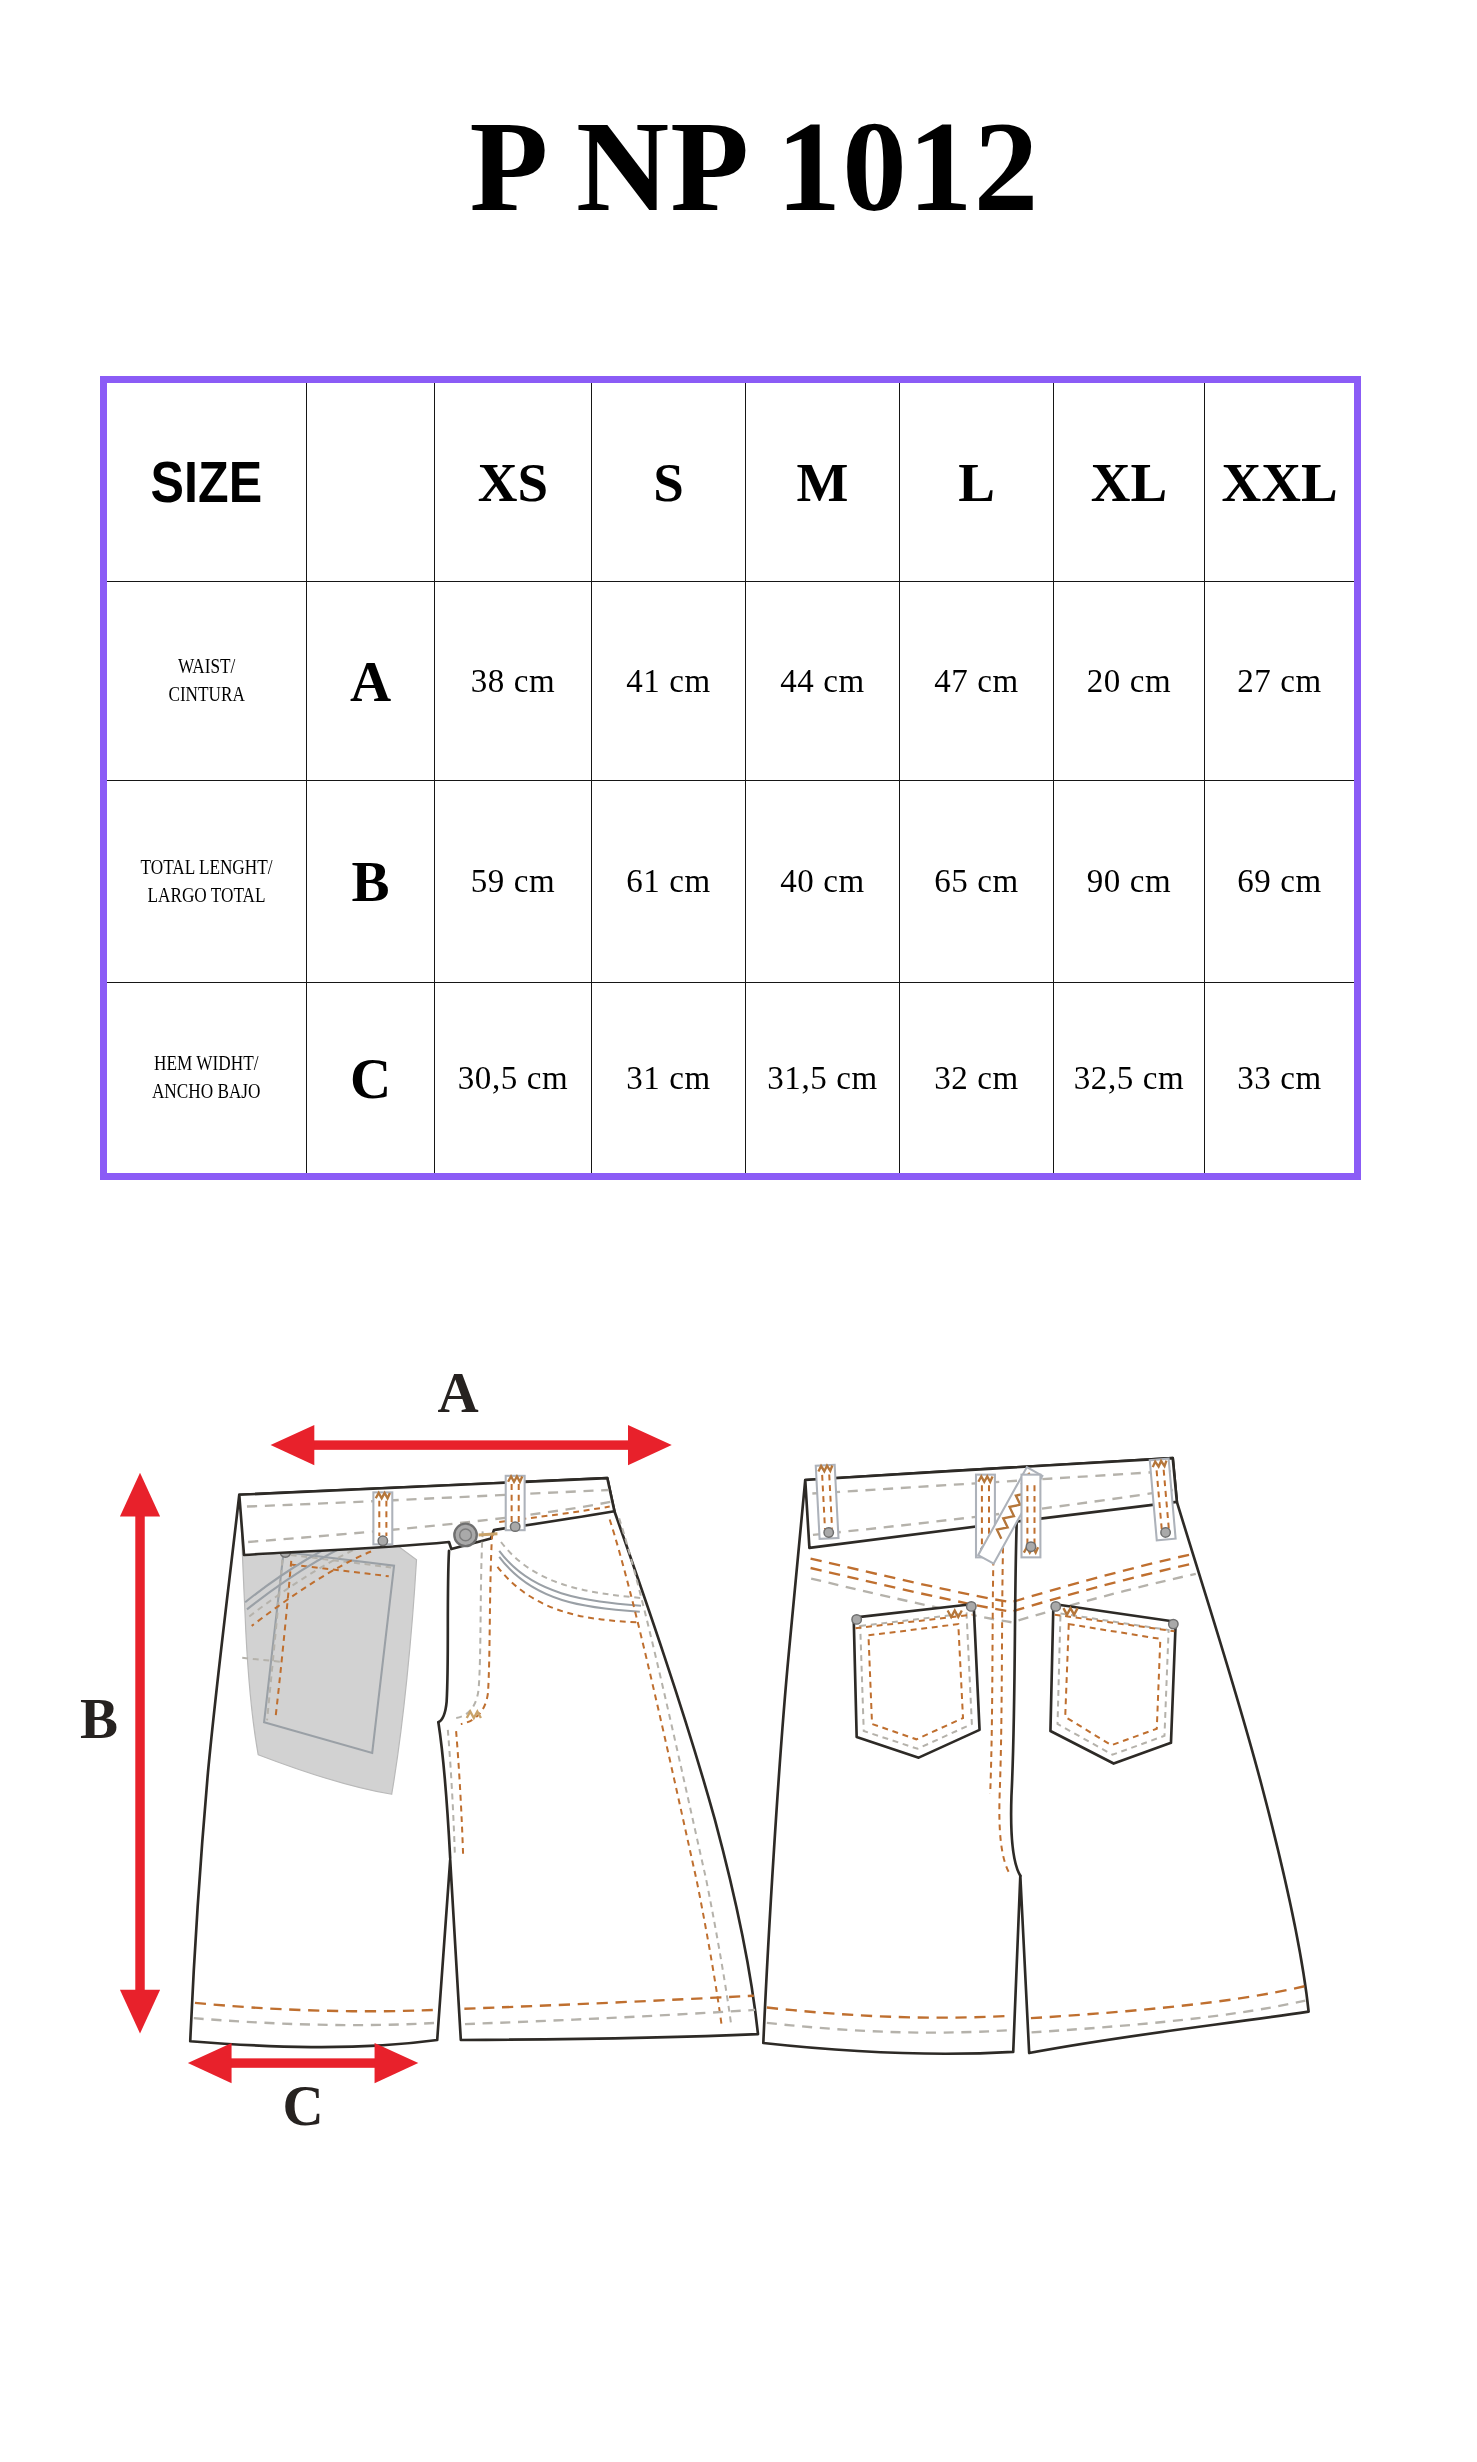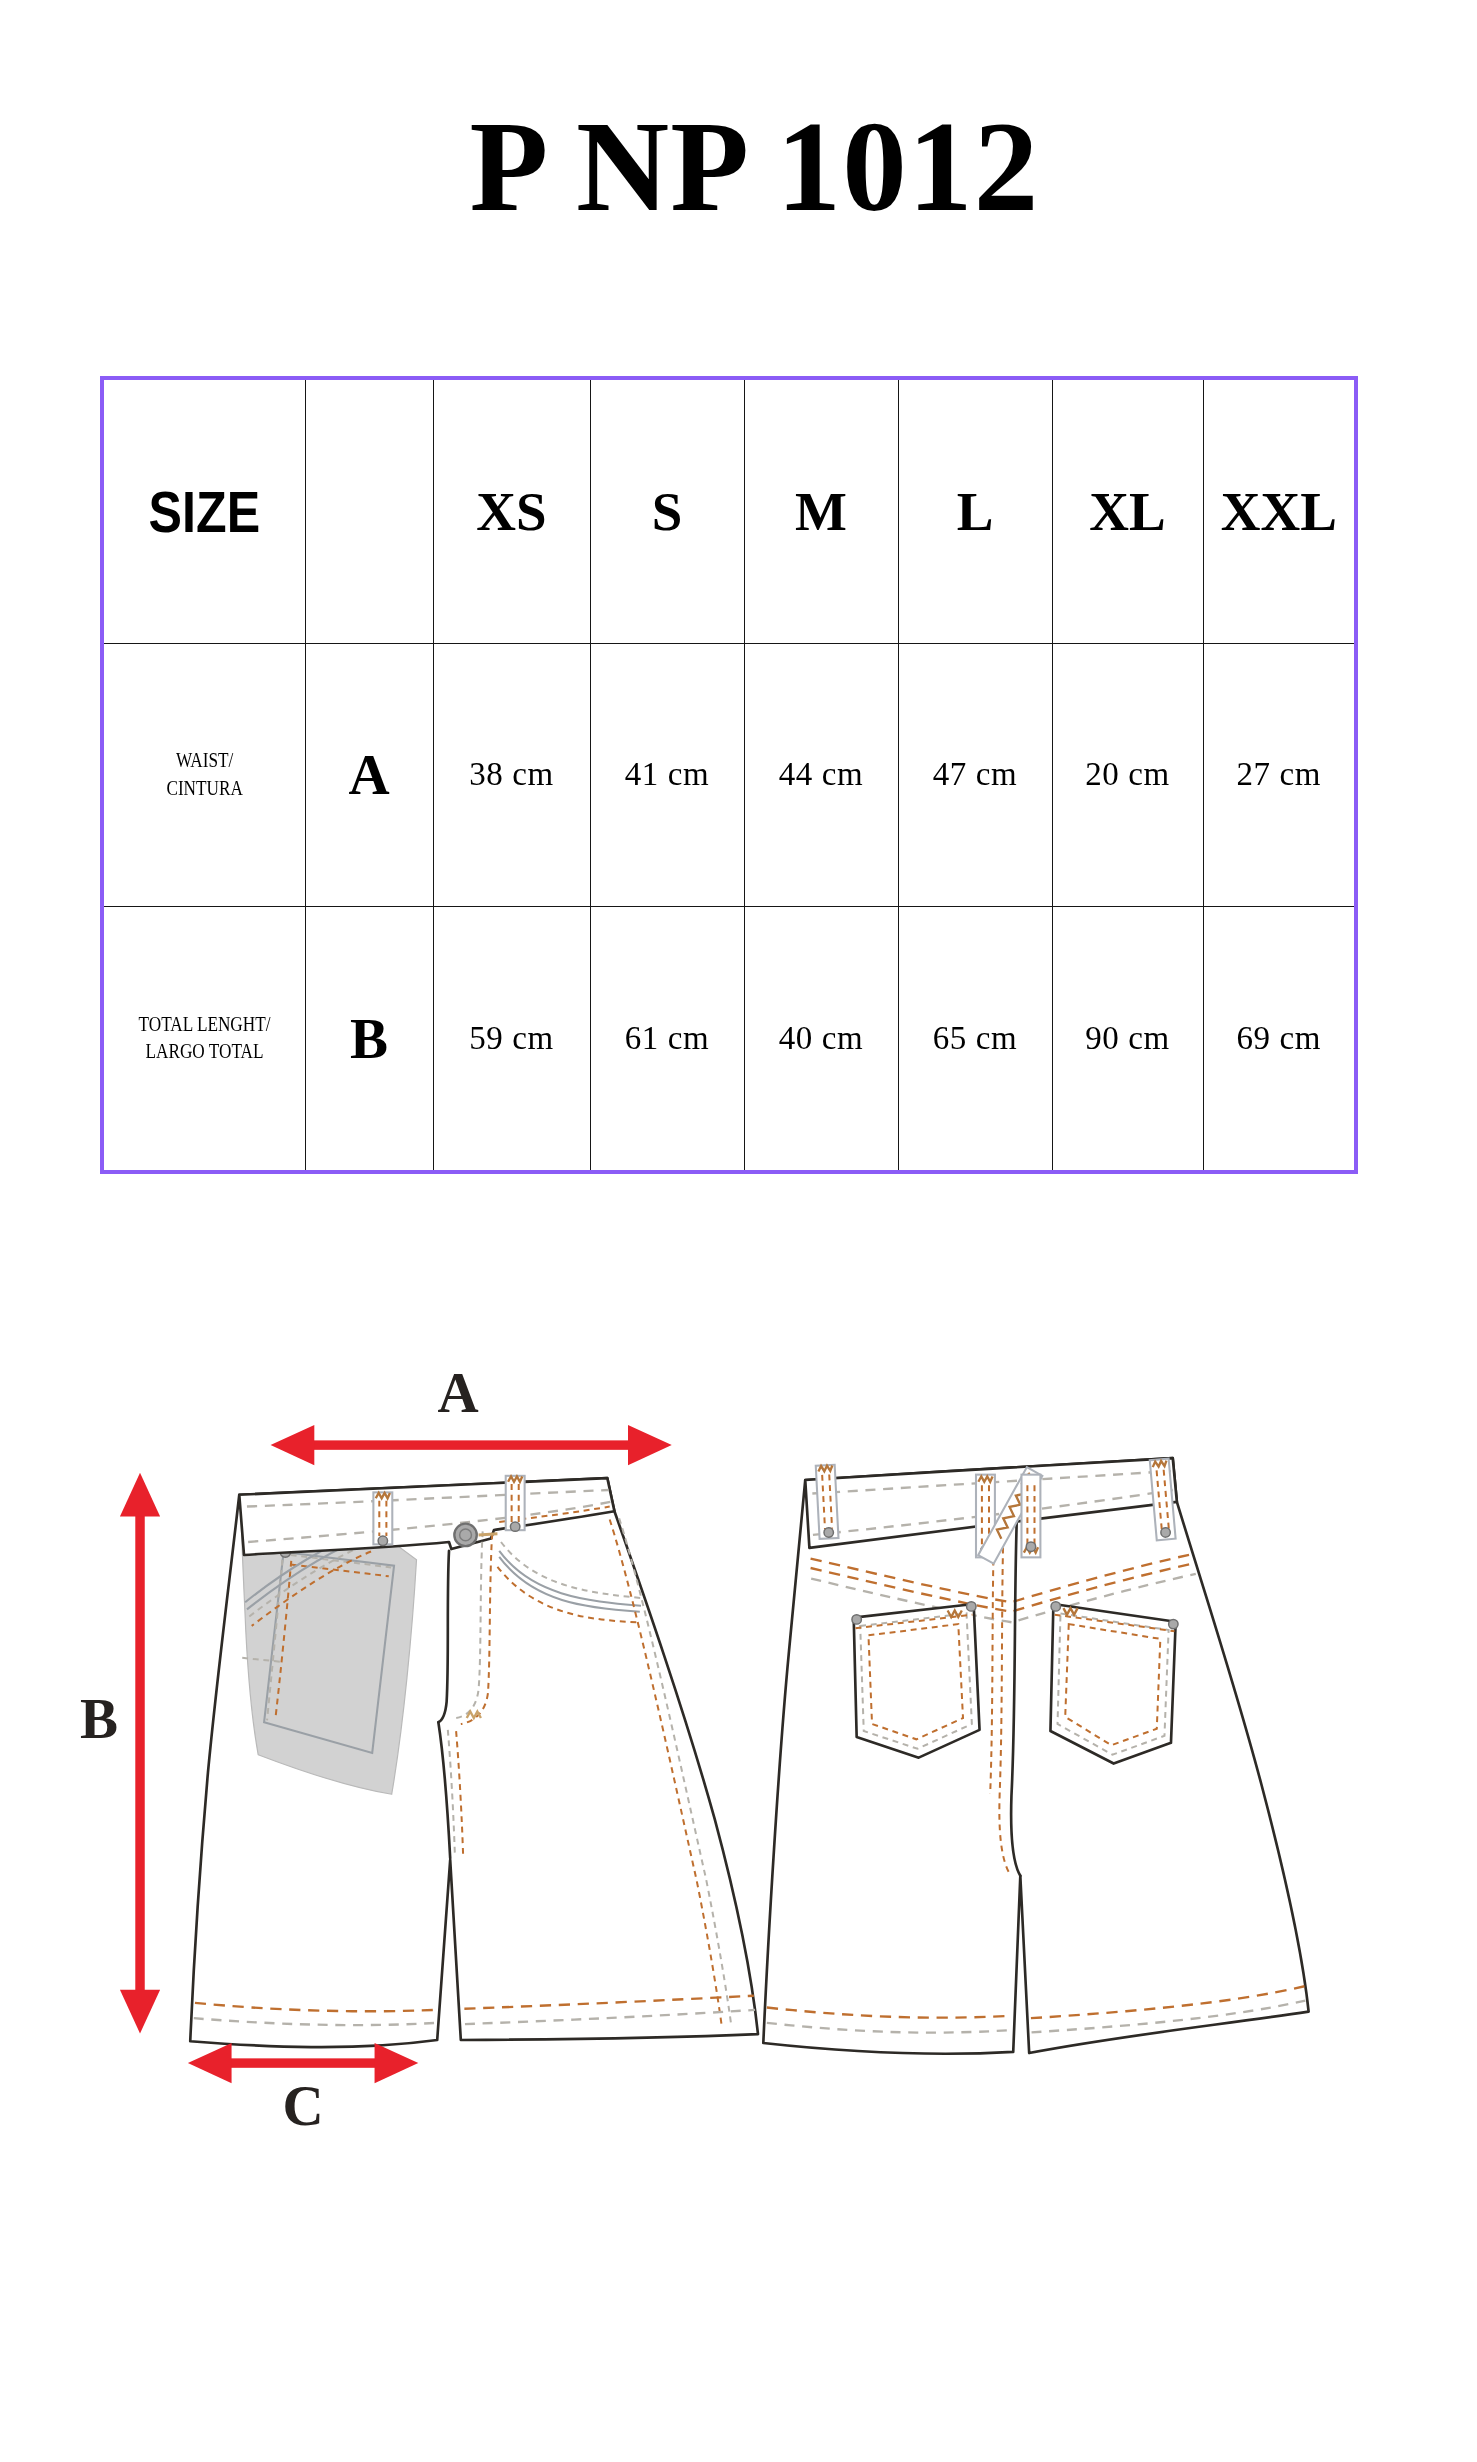--- a/index.html
+++ b/index.html
@@ -6,21 +6,21 @@
   body{position:relative;width:1477px;height:2462px;overflow:hidden;
        font-family:"Liberation Serif", serif;color:#000;}
 
   
   .sheet-title{position:absolute;top:93px;left:16px;width:1477px;text-align:center;
     font-size:129px;font-weight:700;letter-spacing:1.2px;white-space:nowrap;}
 
   
   table.size-table{position:absolute;left:100px;top:376px;width:1253px;height:798px;
     border-collapse:collapse;table-layout:fixed;background:#fff;
-    border:4px solid #8b5cf6;}
+    border:7px solid #8b5cf6;}
   table.size-table td{border:1.8px solid #161616;text-align:center;vertical-align:middle;
     padding:0;overflow:hidden;}
   tr.r-head{height:202px;} tr.r-a{height:199px;} tr.r-b{height:202px;} tr.r-c{height:194px;}
   .h-size{font-family:"Liberation Sans",sans-serif;font-weight:700;font-size:57px;}
   .h-size .cnd{display:inline-block;transform:scaleX(.88);}
   .h-col{font-weight:700;font-size:55px;}
   .c-label{font-family:Liberation Serif, serif;font-size:21px;line-height:1.32;}
   .c-label .cnd{display:inline-block;transform:scaleX(.82);white-space:nowrap;}
   .c-letter{font-weight:700;font-size:57px;}
   .c-val{font-size:33px;letter-spacing:0.6px;white-space:nowrap;}
@@ -89,20 +89,32 @@
       <span>TOTAL LENGHT/</span><br>
       <span>LARGO TOTAL</span></span></td>
     <td class="c-letter">B</td>
     <td class="c-val">59 cm</td>
     <td class="c-val">61 cm</td>
     <td class="c-val">40 cm</td>
     <td class="c-val">65 cm</td>
     <td class="c-val">90 cm</td>
     <td class="c-val">69 cm</td>
   </tr>
+  <tr class="r-c">
+    <td class="c-label"><span class="cnd">
+      <span>HEM WIDHT/</span><br>
+      <span>ANCHO BAJO</span></span></td>
+    <td class="c-letter">C</td>
+    <td class="c-val">30,5 cm</td>
+    <td class="c-val">31 cm</td>
+    <td class="c-val">31,5 cm</td>
+    <td class="c-val">32 cm</td>
+    <td class="c-val">32,5 cm</td>
+    <td class="c-val">33 cm</td>
+  </tr>
   </tbody>
 </table>
 
 <div class="diagram">
 <svg width="1477" height="839" viewBox="0 0 2500 1420" aria-hidden="true">
 
   <g>
 
     <path class="outl fillw" d="M405,250 L1028,222 L1040,278
       C1090,420 1160,620 1210,800 C1245,930 1272,1060 1283,1163

